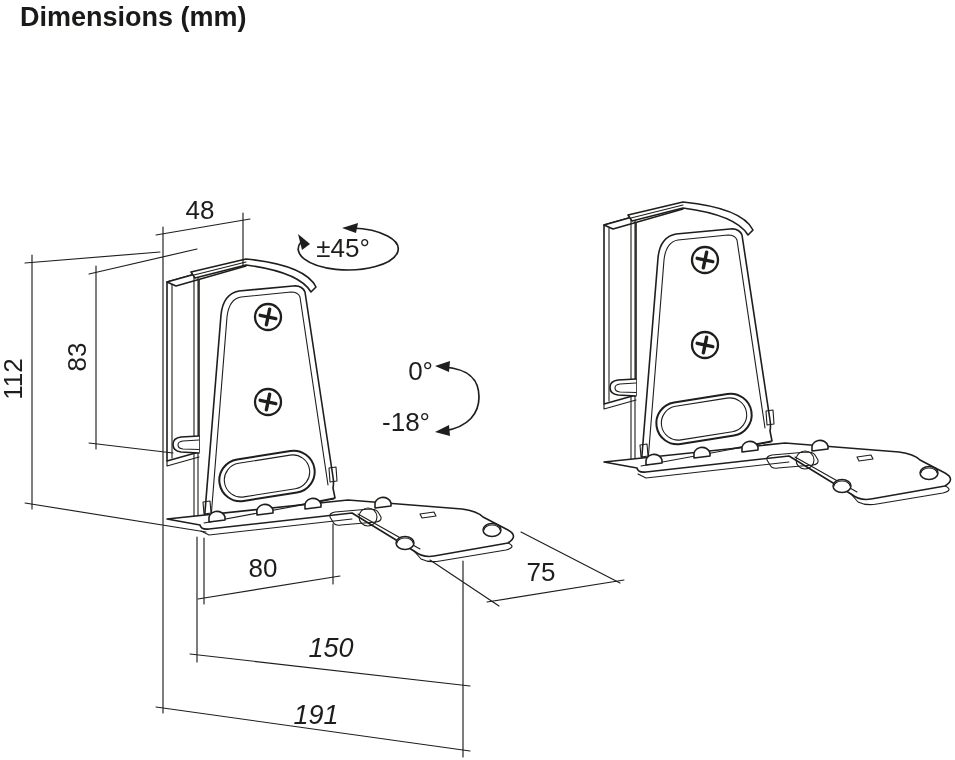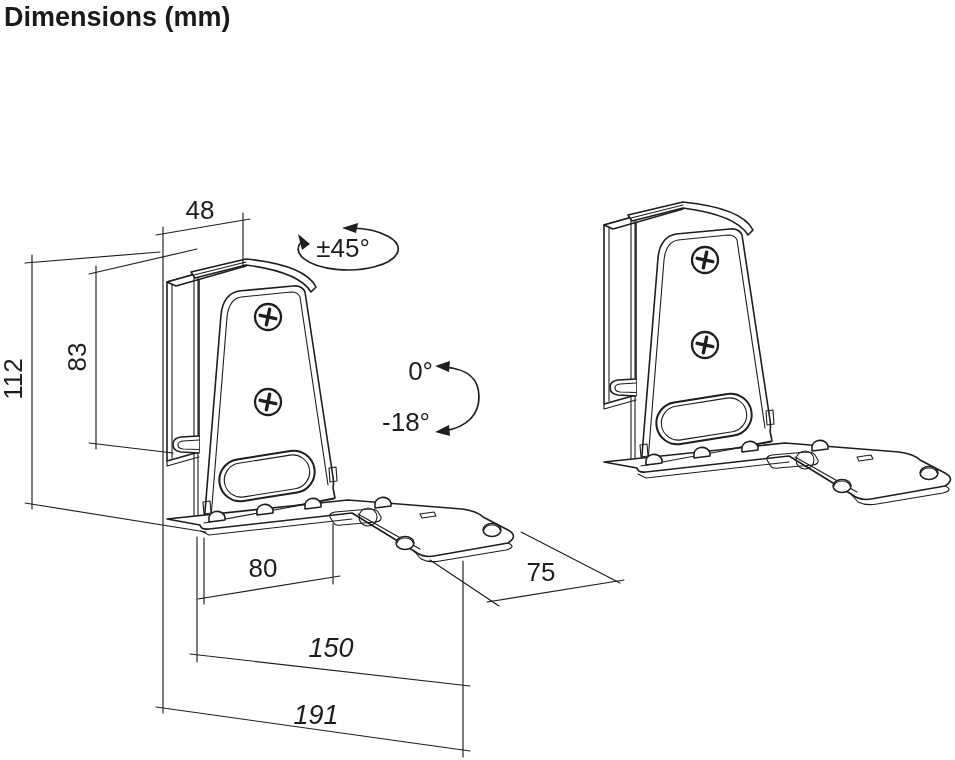--- a/index.html
+++ b/index.html
@@ -1,18 +1,18 @@
 <!DOCTYPE html>
 <html><head>
 <meta charset="utf-8">
 <style>
   html,body{margin:0;padding:0;background:#ffffff;}
   body{width:955px;height:760px;position:relative;overflow:hidden;
        font-family:"Liberation Sans", sans-serif;}
-  .page-title{position:absolute;left:4px;top:2px;font-size:27px;font-weight:600;
+  .page-title{position:absolute;left:20px;top:2px;font-size:27px;font-weight:600;
               color:#1a1a18;letter-spacing:0;text-align:center;}
   svg{position:absolute;left:0;top:0;}
   .part{fill:#ffffff;stroke:#1e1e1c;stroke-width:1.6;stroke-linejoin:round;stroke-linecap:round;}
   .part-thin{fill:none;stroke:#1e1e1c;stroke-width:1.1;stroke-linejoin:round;stroke-linecap:round;}
   .dim{fill:none;stroke:#1e1e1c;stroke-width:1.15;stroke-linecap:round;}
   .arc{fill:none;stroke:#1e1e1c;stroke-width:1.7;stroke-linecap:round;}
   .arrow{fill:#1e1e1c;stroke:none;}
   .dimtext{fill:#1d1d1b;font-family:"Liberation Sans",sans-serif;font-size:26px;}
   .dimtext.it{font-style:italic;font-size:27px;}
   .screwline{stroke:#1e1e1c;stroke-width:3.4;stroke-linecap:round;}

